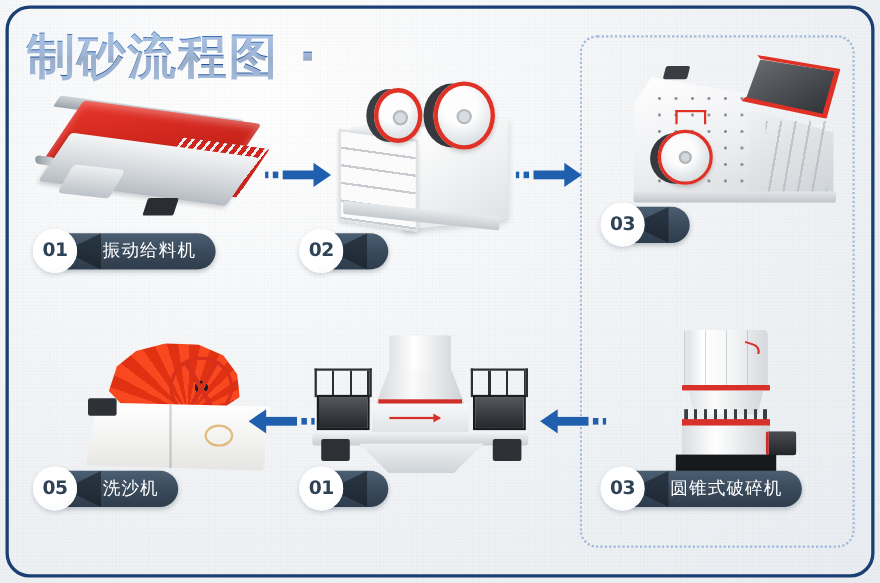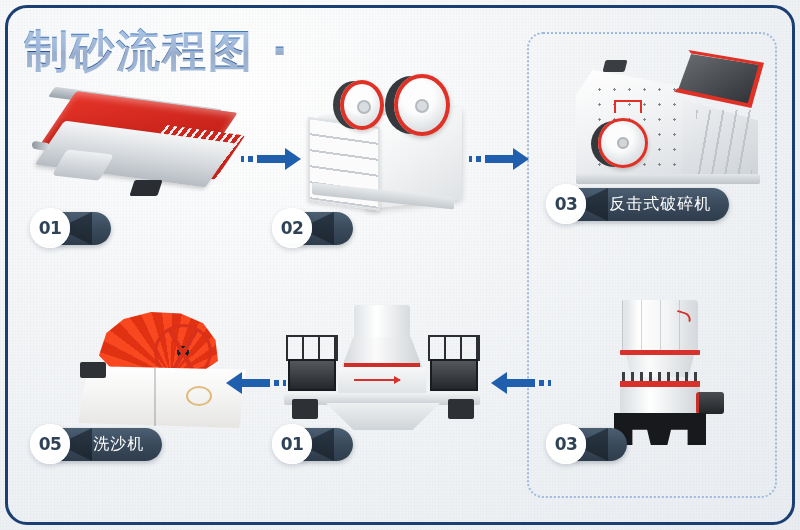--- a/index.html
+++ b/index.html
@@ -549,37 +549,37 @@
   <div class="arrow left arrow-4">
     <span class="dot d1"></span>
     <span class="dot d2"></span>
     <span class="shaft"></span>
     <span class="head"></span>
   </div>
 
   <div class="step step-01">
     <div class="ribbon">
       <span class="chev">›</span>
+      <span class="txt">振动给料机</span>
     </div>
     <div class="notch"></div>
     <div class="num">01</div>
   </div>
 
   <div class="step step-02">
     <div class="ribbon">
       <span class="chev">›</span>
     </div>
     <div class="notch"></div>
     <div class="num">02</div>
   </div>
 
   <div class="step step-03a">
     <div class="ribbon">
       <span class="chev">›</span>
-      <span class="txt">反击式破碎机</span>
     </div>
     <div class="notch"></div>
     <div class="num">03</div>
   </div>
 
   <div class="step step-04">
     <div class="ribbon">
       <span class="chev">›</span>
     </div>
     <div class="notch"></div>
@@ -591,19 +591,20 @@
       <span class="chev">›</span>
       <span class="txt">洗沙机</span>
     </div>
     <div class="notch"></div>
     <div class="num">05</div>
   </div>
 
   <div class="step step-03b">
     <div class="ribbon">
       <span class="chev">›</span>
+      <span class="txt">圆锥式破碎机</span>
     </div>
     <div class="notch"></div>
     <div class="num">03</div>
   </div>
 
 
 </div>
 
 </body></html>

